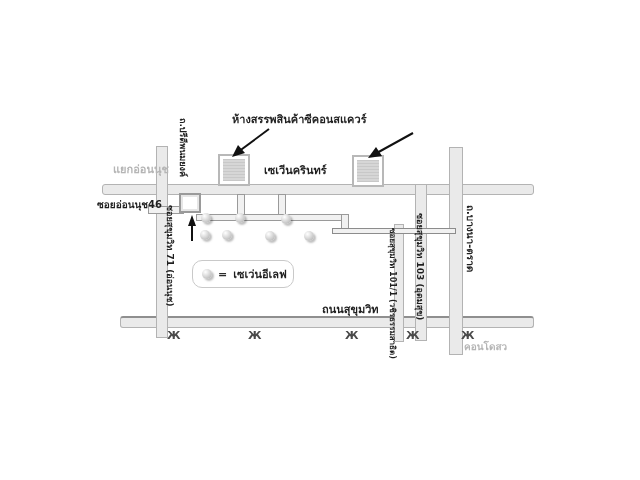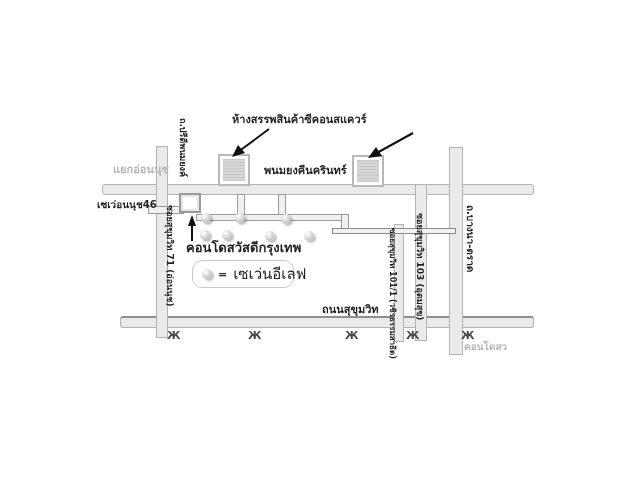--- a/index.html
+++ b/index.html
@@ -19,21 +19,21 @@
   .box-condo{position:absolute;width:18px;height:16px;border:2px solid #9a9a9a;background:#fff;
       box-shadow:inset 0 0 0 2px #e6e6e6;}
   .ball{position:absolute;width:10px;height:10px;border-radius:50%;
       background:radial-gradient(circle at 35% 30%,#ffffff 0%,#d9d9d9 45%,#a8a8a8 100%);
       box-shadow:2px 2px 2px rgba(0,0,0,0.25);}
   .station{position:absolute;color:#4a4a4a;font-size:11px;font-weight:bold;}
   .legend{position:absolute;left:192px;top:260px;width:102px;height:28px;border:1px solid #c9c9c9;
       border-radius:10px;background:#fff;display:flex;align-items:center;gap:6px;padding:0 9px;box-sizing:border-box;}
   .legend .ball{position:static;flex:0 0 auto;}
   .legend .eq{color:#2a2a2a;font-weight:bold;font-size:11px;}
-  .legend .txt{color:#1f1f1f;font-weight:normal;font-size:15px;white-space:nowrap;}
+  .legend .txt{color:#1f1f1f;font-weight:bold;font-size:11px;white-space:nowrap;}
   svg.arrow{position:absolute;overflow:visible;}
 </style>
 </head>
 <body>
 
 <div id="stage">
 
   <div class="road road-h" style="left:102px;top:184px;width:432px;height:11px;"></div>
   <div class="road road-h road-main-bottom" style="left:120px;top:316px;width:414px;height:12px;"></div>
 
@@ -73,24 +73,23 @@
   <svg class="arrow" style="left:362px;top:128px;" width="56" height="34">
     <line x1="51" y1="5" x2="13" y2="26" stroke="#111" stroke-width="2"></line>
     <polygon points="6,30 20,28 14,19" fill="#111"></polygon>
   </svg>
   <svg class="arrow" style="left:184px;top:212px;" width="16" height="34">
     <line x1="8" y1="29" x2="8" y2="10" stroke="#111" stroke-width="2"></line>
     <polygon points="8,3 4,14 12,14" fill="#111"></polygon>
   </svg>
 
   <div class="lbl" style="left:232px;top:114px;font-size:11px;">ห้างสรรพสินค้าซีคอนสแควร์</div>
-  <div class="lbl" style="left:264px;top:165px;font-size:11px;">พนมยงคีนครินทร์</div>
+  <div class="lbl" style="left:264px;top:165px;font-size:11px;">เซเวีนครินทร์</div>
   <div class="lbl lbl-gray" style="left:113px;top:164px;font-size:11px;">แยกอ่อนนุช</div>
-  <div class="lbl" style="left:97px;top:199px;font-size:10px;">เซเว่อนนุช46</div>
-  <div class="lbl" style="left:186px;top:241px;font-size:13px;">คอนโดสวัสดีกรุงเทพ</div>
+  <div class="lbl" style="left:97px;top:199px;font-size:10px;">ซอยอ่อนนุช46</div>
   <div class="lbl" style="left:277px;top:304px;font-size:11px;margin-left:45px;">ถนนสุขุมวิท</div>
   <div class="lbl lbl-gray" style="left:464px;top:341px;font-size:10px;">คอนโดสว</div>
 
   <div class="lbl rot" style="left:187px;top:118px;font-size:9px;">ถ.ปรีดีพนมยงค์</div>
   <div class="lbl rot" style="left:174px;top:205px;font-size:9px;">ซอยสุขุมวิท 71 (อ่อนนุช)</div>
   <div class="lbl rot" style="left:396px;top:228px;font-size:8px;">ซอยสุขุมวิท 101/1 (วชิรธรรมสาธิต)</div>
   <div class="lbl rot" style="left:424px;top:213px;font-size:9px;">ซอยสุขุมวิท 103 (อุดมสุข)</div>
   <div class="lbl rot" style="left:476px;top:205px;font-size:10px;">ถ.บางนา-ตราด</div>
 
   <div class="legend">

